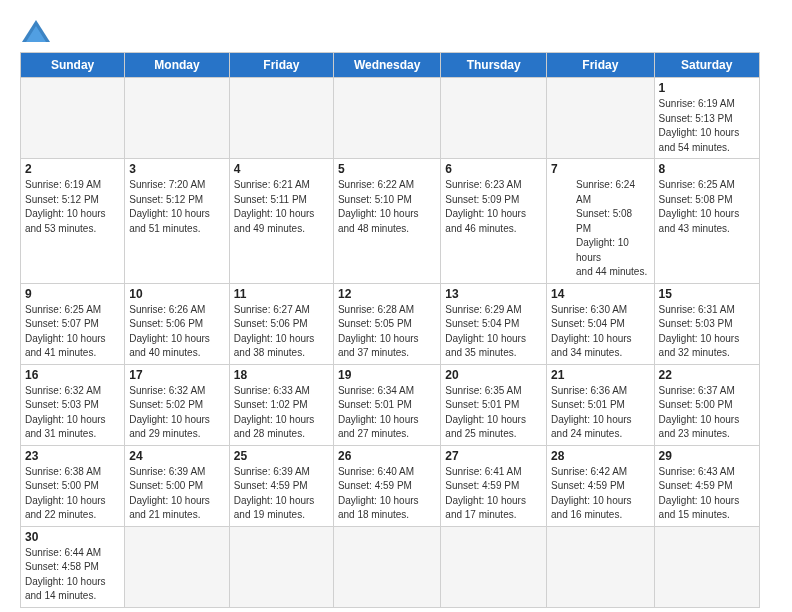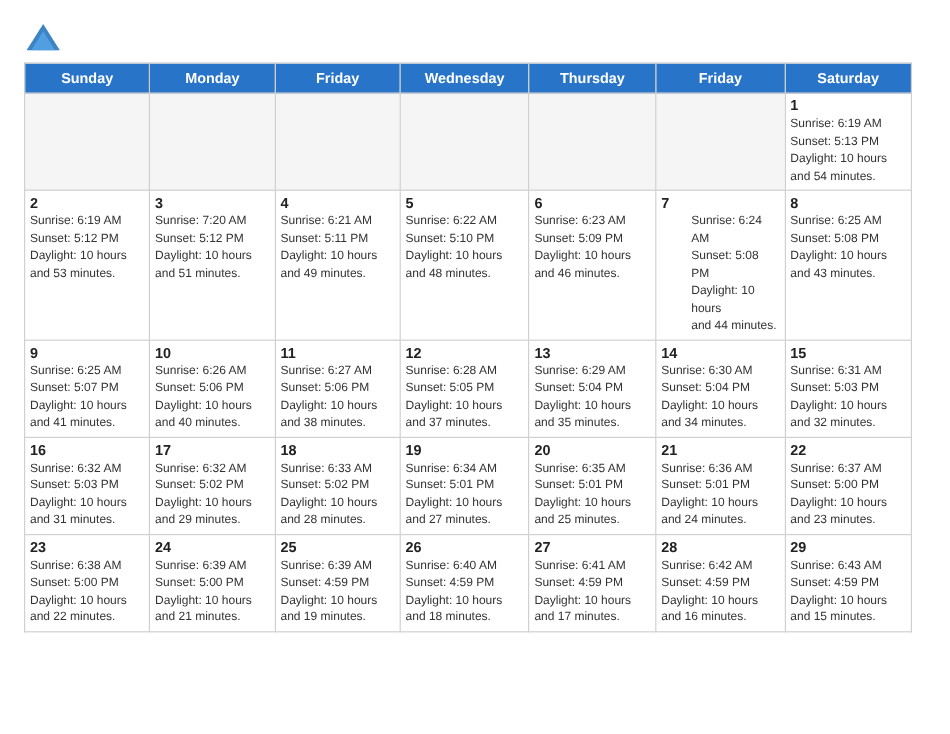--- a/index.html
+++ b/index.html
@@ -262,21 +262,21 @@
           <td>
             <div class="day-num">17</div>
             <div class="day-info" style="white-space: pre-line;">Sunrise: 6:32 AM
 Sunset: 5:02 PM
 Daylight: 10 hours
 and 29 minutes.</div>
           </td>
           <td>
             <div class="day-num">18</div>
             <div class="day-info" style="white-space: pre-line;">Sunrise: 6:33 AM
-Sunset: 5:02 PM
+Sunset: 1:02 PM
 Daylight: 10 hours
 and 28 minutes.</div>
           </td>
           <td>
             <div class="day-num">19</div>
             <div class="day-info" style="white-space: pre-line;">Sunrise: 6:34 AM
 Sunset: 5:01 PM
 Daylight: 10 hours
 and 27 minutes.</div>
           </td>
@@ -345,16 +345,31 @@
 Daylight: 10 hours
 and 16 minutes.</div>
           </td>
           <td>
             <div class="day-num">29</div>
             <div class="day-info" style="white-space: pre-line;">Sunrise: 6:43 AM
 Sunset: 4:59 PM
 Daylight: 10 hours
 and 15 minutes.</div>
           </td>
+        </tr>
+        <tr>
+          <td>
+            <div class="day-num">30</div>
+            <div class="day-info" style="white-space: pre-line;">Sunrise: 6:44 AM
+Sunset: 4:58 PM
+Daylight: 10 hours
+and 14 minutes.</div>
+          </td>
+          <td class="last-row"></td>
+          <td class="last-row"></td>
+          <td class="last-row"></td>
+          <td class="last-row"></td>
+          <td class="last-row"></td>
+          <td class="last-row"></td>
         </tr>
       </tbody>
   </table>
 </div>
 
 </body></html>

